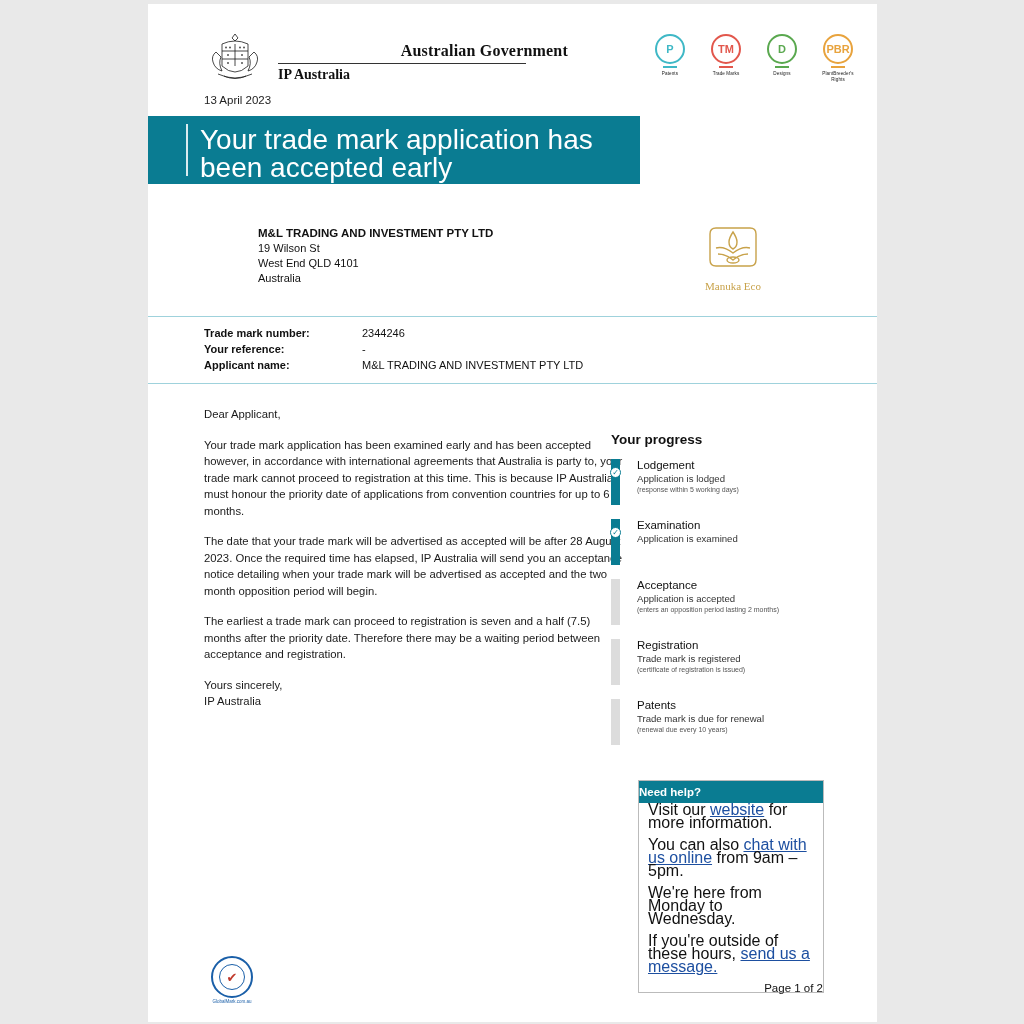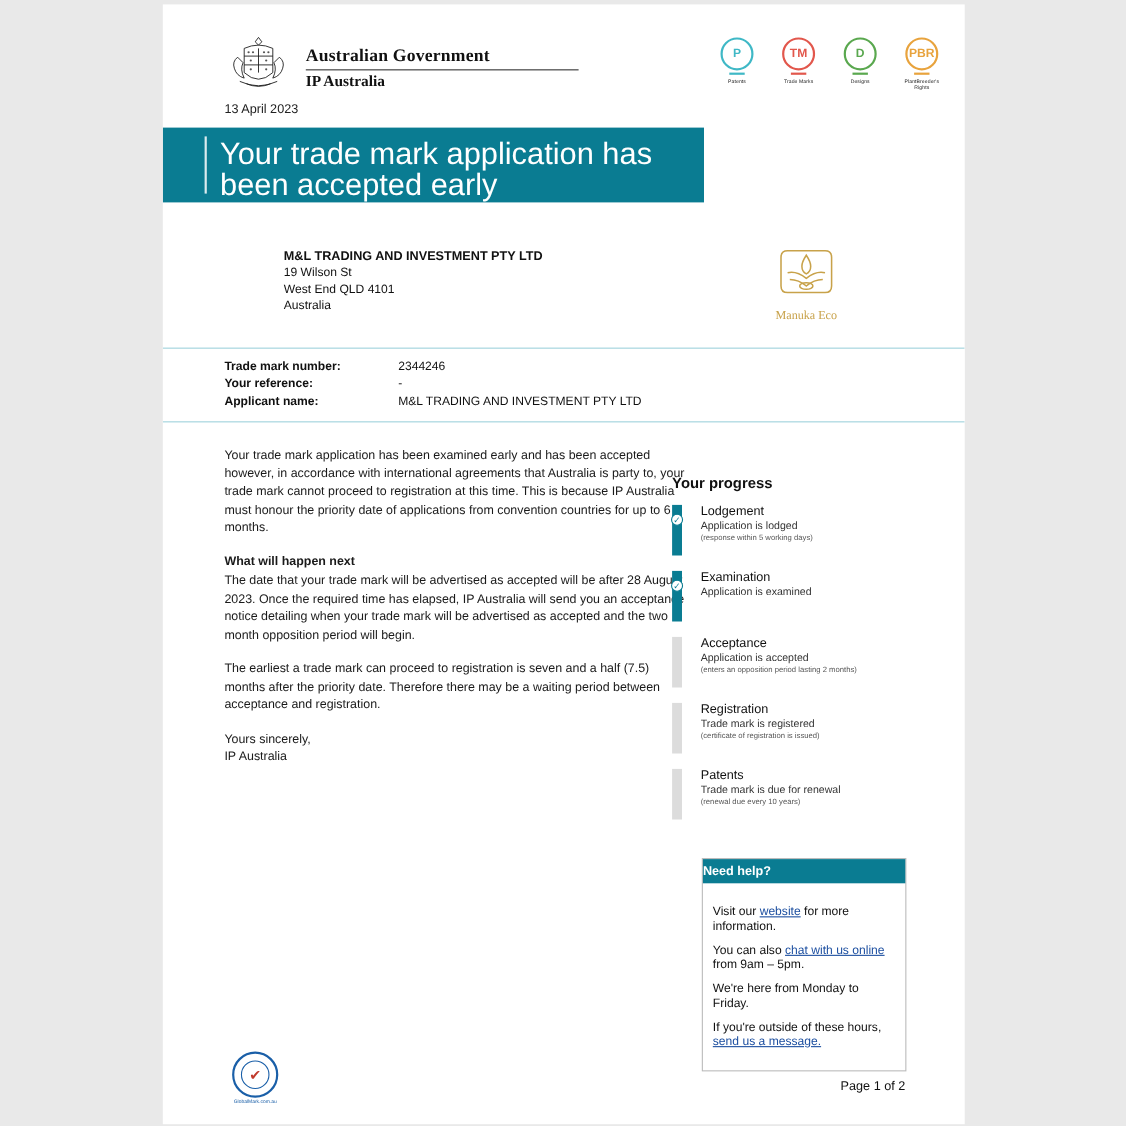--- a/index.html
+++ b/index.html
@@ -28,20 +28,21 @@
   }
   .gov-wordmark {
     position: absolute; left: 130px; top: 38px;
     width: 290px;
   }
   .gov-line1 {
     font-family: "Liberation Serif", serif;
     font-size: 16px; font-weight: bold; color: #111;
     letter-spacing: .2px;
     line-height: 18px;
+    text-align: right;
   }
   .gov-rule {
     height: 1px; background: #333; margin: 3px 0 3px 0; width: 248px;
   }
   .gov-line2 {
     font-family: "Liberation Serif", serif;
     font-size: 14px; font-weight: bold; color: #111;
   }
   .date {
     position: absolute; left: 56px; top: 90px;
@@ -161,21 +162,21 @@
   .help {
     position: absolute; left: 490px; top: 776px;
     width: 186px;
     border: 1px solid #bbb;
   }
   .help-hd {
     background: #0a7c92; color: #fff; text-align: left;
     font-size: 11.5px; font-weight: bold; padding: 5px 0;
   }
   .help-bd {
-    padding: 20px 9px 10px 9px; font-size: 11px; line-height: 13px; color: #111;
+    padding: 0 9px 10px 9px; font-size: 16px; line-height: 13px; color: #111;
   }
   .help-bd p { margin: 0 0 9px 0; }
   .help-bd a { color: #1d4fa0; text-decoration: underline; }
 
   
   .cert {
     position: absolute; left: 56px; top: 952px;
     width: 56px; text-align: center;
   }
   .cert-ring {
@@ -300,22 +301,22 @@
       </tr>
       <tr>
         <td class="k">Applicant name:</td>
         <td>M&amp;L TRADING AND INVESTMENT PTY LTD</td>
       </tr>
     </tbody>
       </table>
   </div>
 
   <div class="body">
+    <p>Dear Applicant,</p>
     <p>Your trade mark application has been examined early and has been accepted however, in accordance with international agreements that Australia is party to, your trade mark cannot proceed to registration at this time. This is because IP Australia must honour the priority date of applications from convention countries for up to 6 months.</p>
-    <p class="h">What will happen next</p>
     <p>The date that your trade mark will be advertised as accepted will be after 28 August 2023. Once the required time has elapsed, IP Australia will send you an acceptance notice detailing when your trade mark will be advertised as accepted and the two month opposition period will begin.</p>
     <p>The earliest a trade mark can proceed to registration is seven and a half (7.5) months after the priority date. Therefore there may be a waiting period between acceptance and registration.</p>
     <p style="margin-bottom:0">Yours sincerely,</p>
     <p>IP Australia</p>
   </div>
 
   <div class="progress">
     <h3>Your progress</h3>
 
     <div class="step">
@@ -354,21 +355,21 @@
       <div class="d">Trade mark is due for renewal</div>
       <div class="s">(renewal due every 10 years)</div>
     </div>
   </div>
 
   <div class="help">
     <div class="help-hd">Need help?</div>
     <div class="help-bd">
       <p><span>Visit our </span><a href="#">website</a><span> for more information.</span></p>
       <p><span>You can also </span><a href="#">chat with us online</a><span> from 9am – 5pm.</span></p>
-      <p>We're here from Monday to Friday.</p>
+      <p>We're here from Monday to Wednesday.</p>
       <p><span>If you're outside of these hours, </span><a href="#">send us a message.</a></p>
     </div>
   </div>
 
   <div class="cert">
     <div class="cert-ring">
       <div class="inner">✔</div>
     </div>
     <div class="cert-cap">GlobalMark.com.au</div>
   </div>

